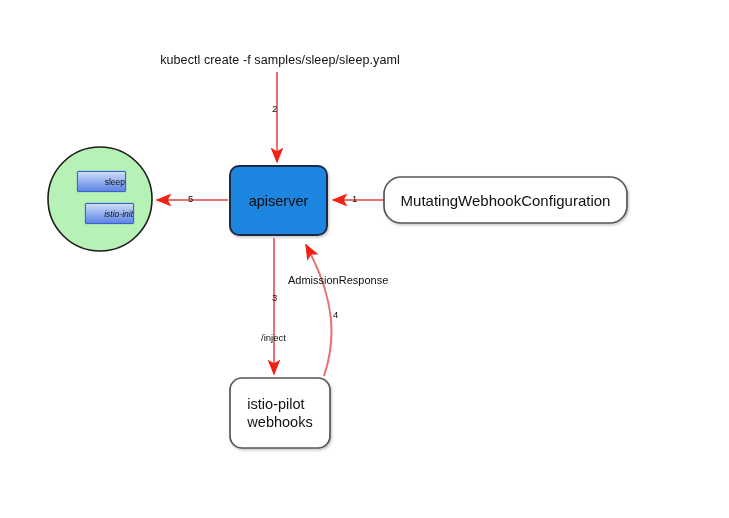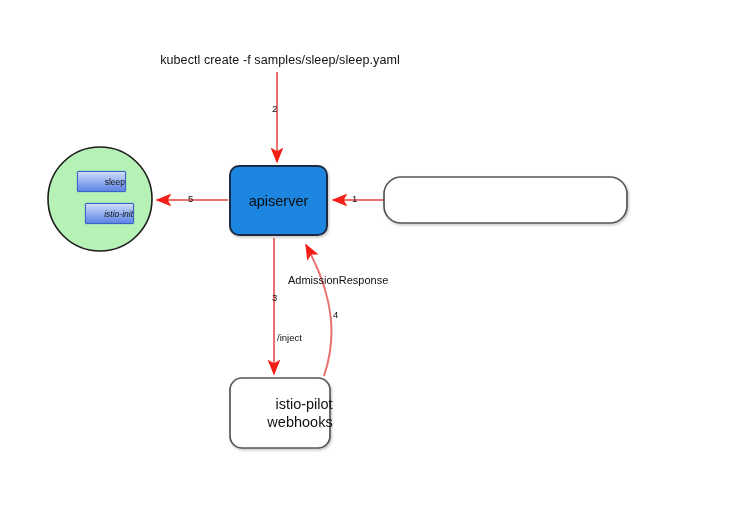--- a/index.html
+++ b/index.html
@@ -23,21 +23,21 @@
     left: 0;
     top: 0;
     width: 729px;
     height: 518px;
   }
   .node-label {
     position: absolute;
     display: flex;
     align-items: center;
     justify-content: center;
-    text-align: right;
+    text-align: left;
     pointer-events: none;
     white-space: pre-line;
   }
   
   #cmd-caption {
     left: 160px;
     top: 50px;
     width: 240px;
     height: 20px;
     font-size: 12.5px;
@@ -64,21 +64,20 @@
   }
   
   #webhooks-label {
     left: 230px;
     top: 378px;
     width: 100px;
     height: 70px;
     font-size: 14.5px;
     line-height: 1.25;
     color: #111111;
-    margin-left: 20px;
   }
   
   .container-box {
     position: absolute;
     display: flex;
     align-items: center;
     justify-content: flex-end;
     font-size: 8.5px;
     color: #101010;
     border: 1px solid #3a63c8;
@@ -105,21 +104,21 @@
     font-size: 9.5px;
     color: #0f0f0f;
     white-space: nowrap;
     pointer-events: none;
   }
   #lbl-2 { left: 272px; top: 103px; }
   #lbl-1 { left: 352px; top: 193px; }
   #lbl-5 { left: 188px; top: 193px; }
   #lbl-3 { left: 272px; top: 292px; }
   #lbl-4 { left: 333px; top: 309px; }
-  #lbl-inject { left: 261px; top: 332px; margin-left: 16px; }
+  #lbl-inject { left: 261px; top: 332px; }
   #lbl-admresp { left: 288px; top: 274px; font-size: 11px; }
 </style>
 </head>
 <body>
 
 <div id="canvas">
 
   <svg id="diagram" viewBox="0 0 729 518">
     <defs>
       <marker id="arrow-red" markerWidth="9" markerHeight="9" refX="7.2" refY="3.2" orient="auto" markerUnits="strokeWidth">
@@ -170,20 +169,21 @@
 
     <g>
       <rect x="230" y="378" width="100" height="70" rx="12" ry="12" fill="#ffffff" stroke="#565656" stroke-width="1.7" filter="url(#soft-shadow)"></rect>
     </g>
   </svg>
 
   <div class="node-label" id="cmd-caption">kubectl create -f  samples/sleep/sleep.yaml</div>
 
   <div class="node-label" id="apiserver-label">apiserver</div>
 
+  <div class="node-label" id="mwc-label">MutatingWebhookConfiguration</div>
 
   <div class="node-label" id="webhooks-label">istio-pilot
 webhooks</div>
 
   <div class="container-box" id="box-sleep">
     <span>sleep</span>
   </div>
 
   <div class="container-box" id="box-istio-init">
     <span>istio-init</span>

